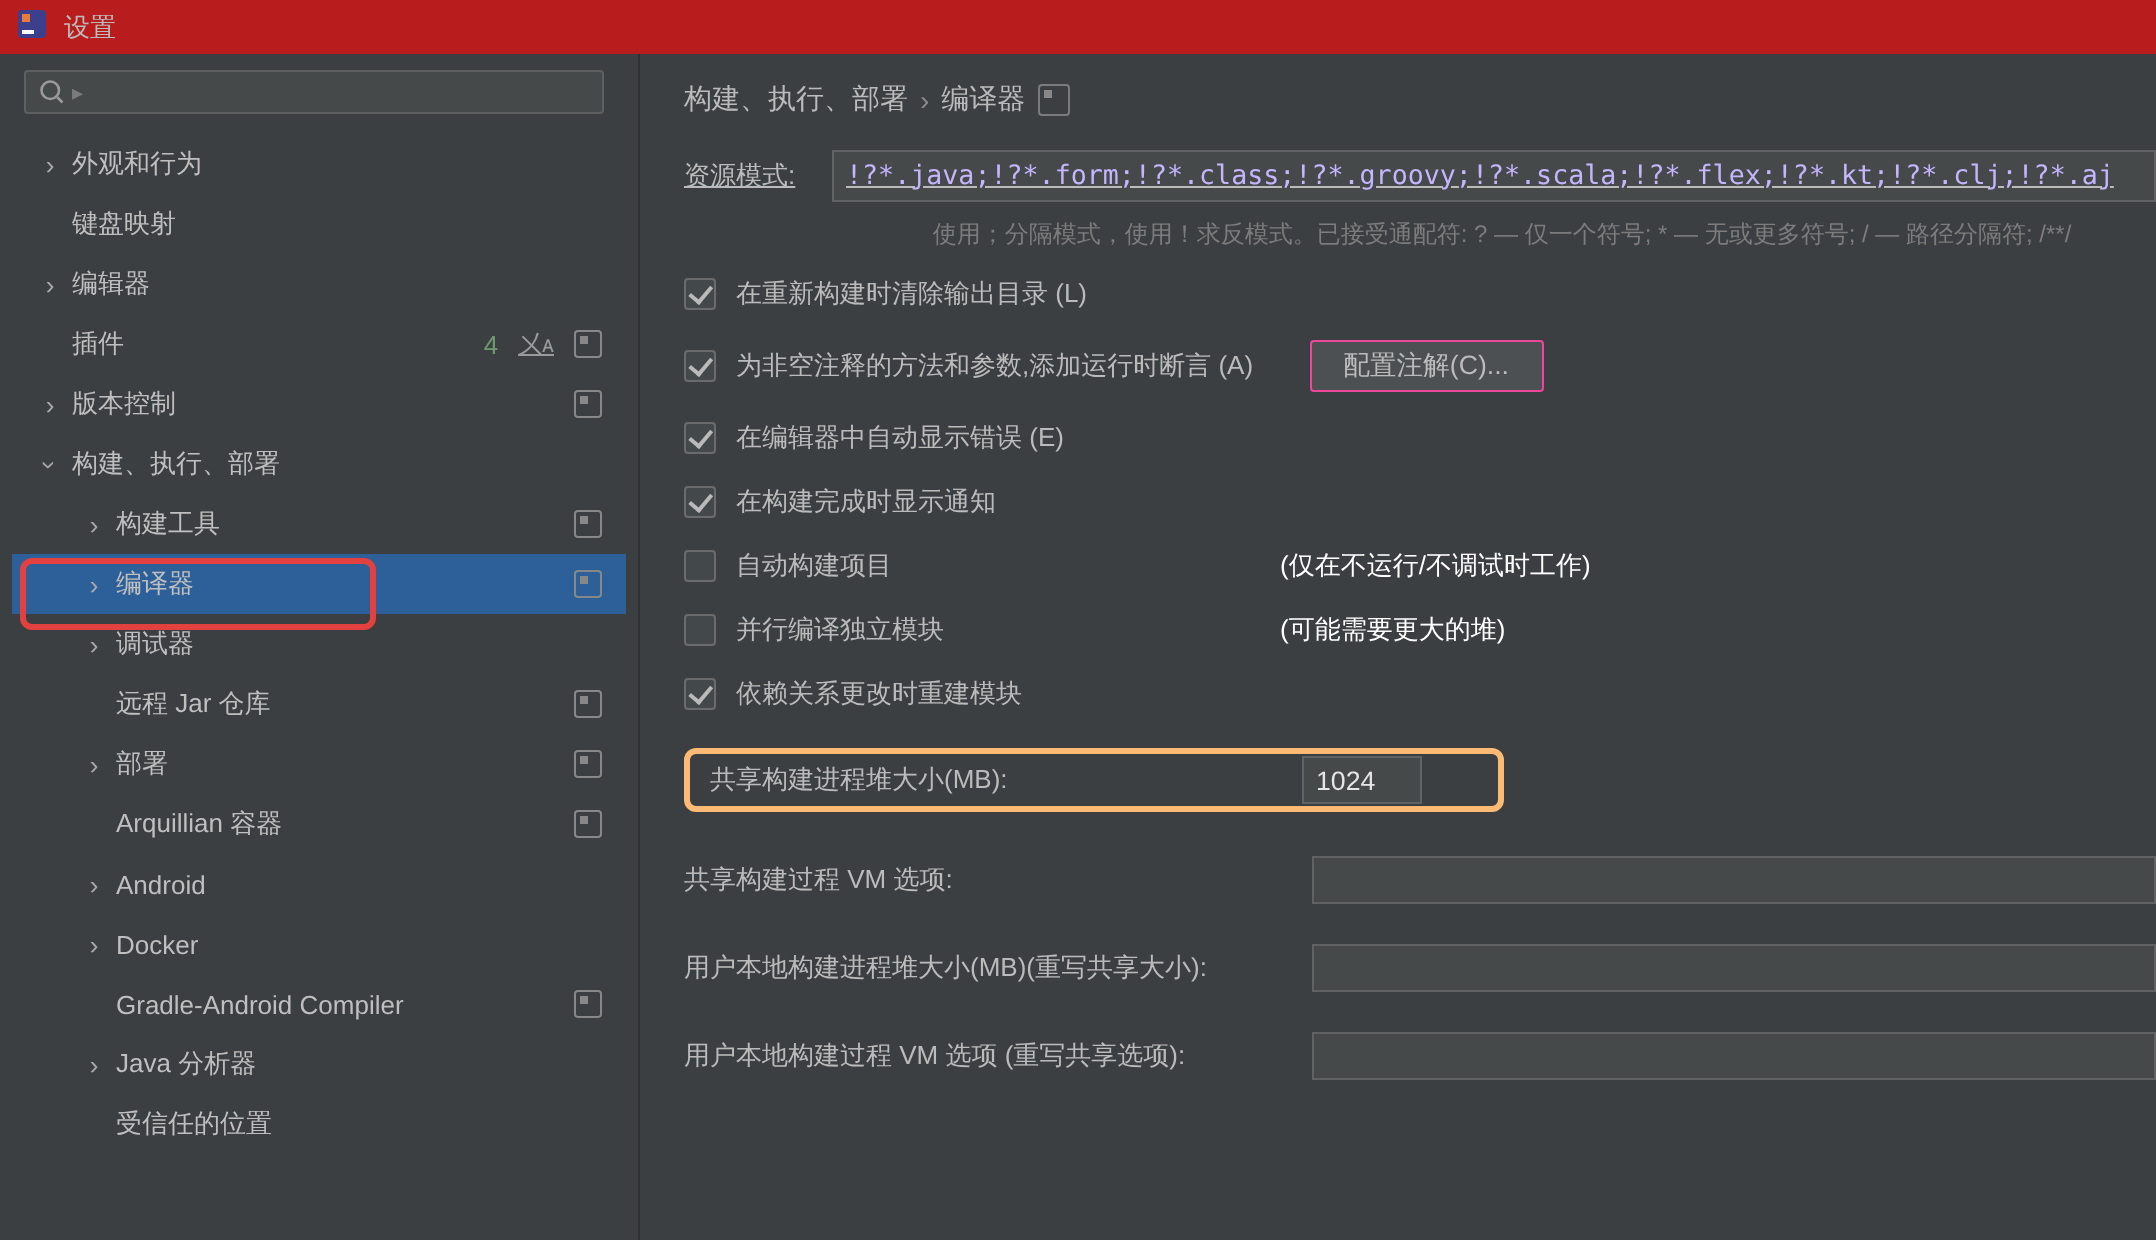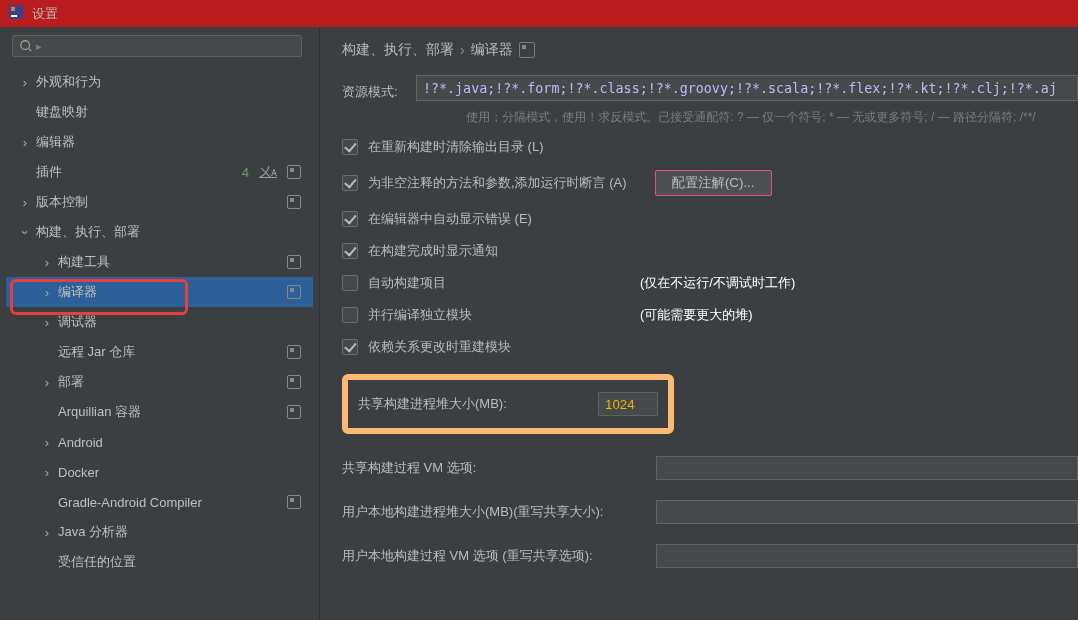--- a/index.html
+++ b/index.html
@@ -98,22 +98,23 @@
   .module-badge {
     display: inline-flex;
     align-items:center;
     justify-content:center;
     width:16px;height:16px;
     border:1px solid #7b7b7b;
     border-radius:2px;
   }
   .field-row {
     display: flex;
-    align-items: flex-end;
+    align-items: center;
     margin-bottom: 8px;
+    text-decoration: underline;
   }
   .field-label {
     width: 74px;
     color: #bbbbbb;
   }
   .text-input {
     background: #45494a;
     border: 1px solid #606263;
     color: #c4b5fd;
     font-family: "Consolas", monospace;
@@ -171,40 +172,39 @@
     align-items:center;
     margin-bottom:20px;
   }
   .setting-label{
     width: 300px;
     color:#bbbbbb;
   }
   .num-input{
     background:#45494a;
     border:1px solid #606263;
-    color:#eab308;
+    color:#e5e5e5;
     padding:3px 6px;
     width:60px;
     height:24px;
-    margin-left:16px;
   }
   .wide-input{
     background:#45494a;
     border:1px solid #606263;
     height:24px;
     flex:1;
     margin-right:0;
   }
   .red-box-heap {
-    border: 6px solid #fdba74;
+    border: 3px solid #fdba74;
     border-radius: 6px;
-    padding: 12px 10px;
+    padding: 1px 10px;
     display: inline-flex;
     align-items: center;
-    width: 332px;
+    width: 410px;
     margin-bottom: 22px;
   }
   .module-icon {
     display:inline-block; width:14px; height:14px; border:1px solid #888;
     border-radius:2px;
   }
   .module-icon::before {
     content:"";display:block;width:4px;height:4px;background:#888;margin:2px 0 0 2px;
   }
 </style>

